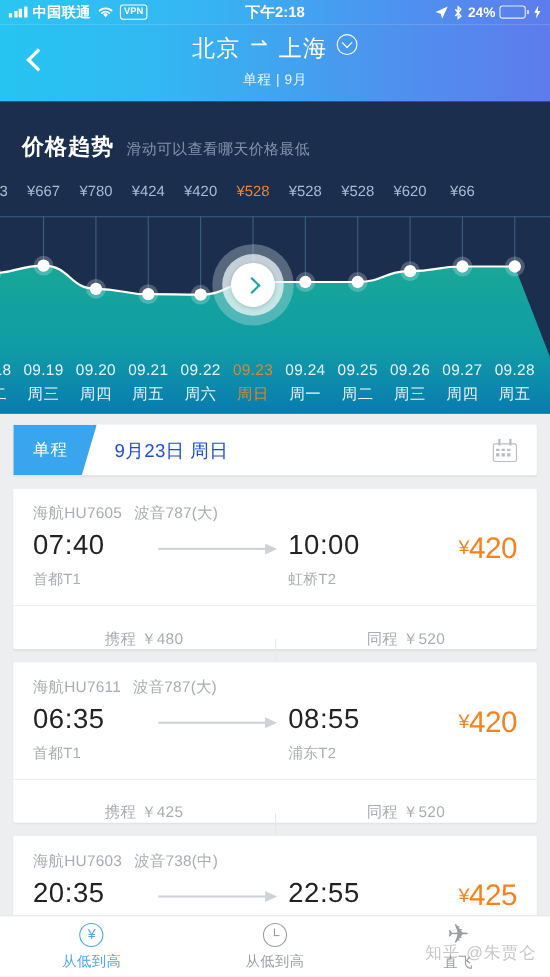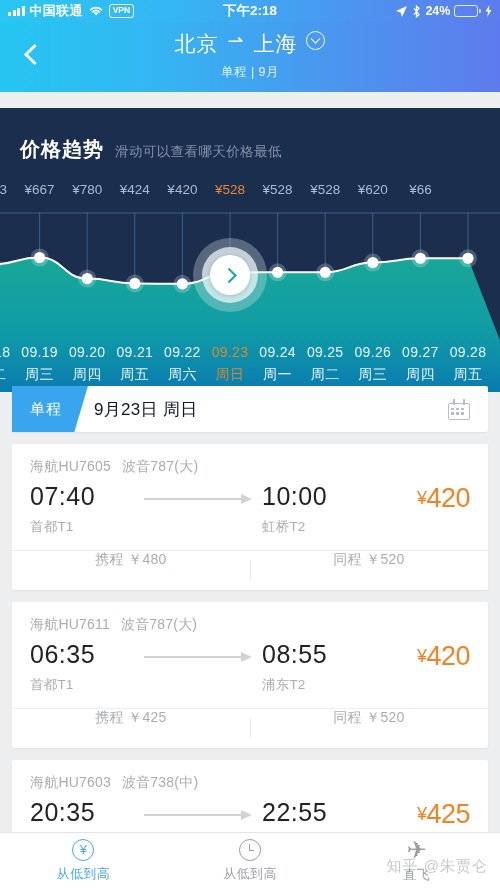--- a/index.html
+++ b/index.html
@@ -56,21 +56,21 @@
   .h-circle { width: 19px; height: 19px; border: 1.5px solid rgba(255,255,255,.95);
               border-radius: 50%; display: inline-flex; align-items: center;
               justify-content: center; position: relative; top: 1px; }
   .h-circle::before { content: ""; width: 6px; height: 6px; border-right: 1.5px solid #fff;
               border-bottom: 1.5px solid #fff; transform: rotate(45deg) translate(-1.2px,-1.2px); }
   .h-sub { text-align: center; font-size: 12.5px; color: rgba(255,255,255,.88);
            margin-top: 6px; letter-spacing: .5px; }
 
   
   .trend {
-    position: absolute; top: 108px; left: 0; width: 500px; height: 284px;
+    position: absolute; top: 92px; left: 0; width: 500px; height: 284px;
     background: #1b2e4d; overflow: hidden;
   }
   .trend-head { padding: 28px 0 0 20px; display: flex; align-items: baseline; gap: 11px; }
   .trend-title { color: #fff; font-size: 20px; font-weight: bold; letter-spacing: 1px; }
   .trend-sub { color: #8494ad; font-size: 13.5px; letter-spacing: .4px; }
 
   .chart-wrap { position: absolute; top: 68px; left: 0; width: 500px; height: 216px; }
   .price-row { position: absolute; top: 0; left: 0; width: 500px; height: 36px; }
   .price-lbl { position: absolute; top: 6px; transform: translateX(-50%);
                font-size: 13.5px; color: #a8bdd4; white-space: nowrap; }
@@ -99,21 +99,21 @@
     position: absolute; top: 386px; left: 12px; width: 476px; height: 46px;
     background: #fff; border-radius: 2px; display: flex; align-items: center;
     box-shadow: 0 1px 2px rgba(0,0,0,.06);
   }
   .trip-tag {
     height: 46px; background: #39a5ef; color: #fff; font-size: 15px;
     display: flex; align-items: center; padding: 0 16px 0 18px; letter-spacing: 1px;
     clip-path: polygon(0 0, 100% 0, 82% 100%, 0 100%);
     padding-right: 26px;
   }
-  .date-text { font-size: 17px; color: #0f172a; margin-left: 6px; letter-spacing: .3px; }
+  .date-text { font-size: 17px; color: #1d4ed8; margin-left: 16px; letter-spacing: .3px; }
   .cal-icon { margin-left: auto; margin-right: 18px; width: 22px; height: 21px; position: relative; }
   .cal-body { position: absolute; top: 4px; left: 0; width: 22px; height: 17px;
               border: 1.4px solid #b9bcc0; border-radius: 2px; }
   .cal-tab { position: absolute; top: 0; width: 1.6px; height: 6px; background: #b9bcc0; }
   .cal-dots { position: absolute; top: 9px; left: 3px; width: 16px;
               display: flex; flex-wrap: wrap; gap: 2px 2.6px; }
   .cal-dots i { display: block; width: 2.6px; height: 2.6px; background: #b9bcc0; }
 
   
   .list { position: absolute; top: 444px; left: 0; width: 500px; bottom: 56px; overflow: hidden; }
@@ -131,21 +131,21 @@
   .arrowline { flex: 0 0 118px; height: 26px; position: relative; margin: 0 2px; }
   .arrowline::before { content: ""; position: absolute; top: 16px; left: 6px; right: 12px;
                        height: 1.5px; background: #cfd2d6; }
   .arrowline::after { content: ""; position: absolute; top: 11.5px; right: 4px;
                       border-left: 11px solid #cfd2d6; border-top: 5px solid transparent;
                       border-bottom: 5px solid transparent; }
   .price { margin-left: auto; font-size: 27px; color: #f58220; letter-spacing: -.5px;
            white-space: nowrap; padding-top: 1px; }
   .price .y { font-size: 18px; position: relative; top: -3px; }
   .card-foot { margin: 14px -18px 0; border-top: 1px solid #eceef0; display: flex;
-               height: 40px; align-items: flex-start; }
+               height: 40px; align-items: flex-end; }
   .foot-cell { flex: 1; text-align: center; font-size: 14px; color: #a9adb3;
                letter-spacing: .3px; position: relative; }
   .foot-cell + .foot-cell::before { content: ""; position: absolute; left: 0; top: 9px;
                width: 1px; height: 20px; background: #e6e8ea; }
 
   
   .tabbar {
     position: absolute; bottom: 0; left: 0; width: 500px; height: 56px;
     background: #fff; border-top: 1px solid #e3e5e7; display: flex;
   }

